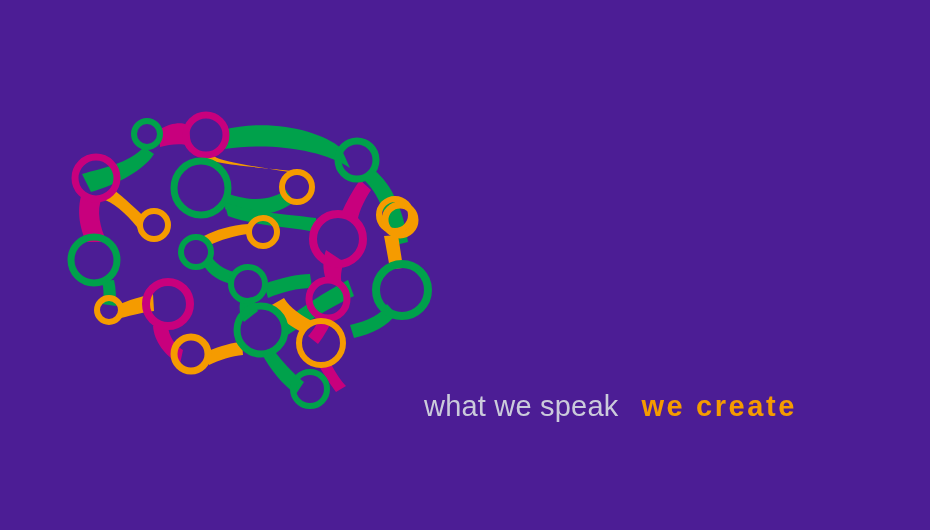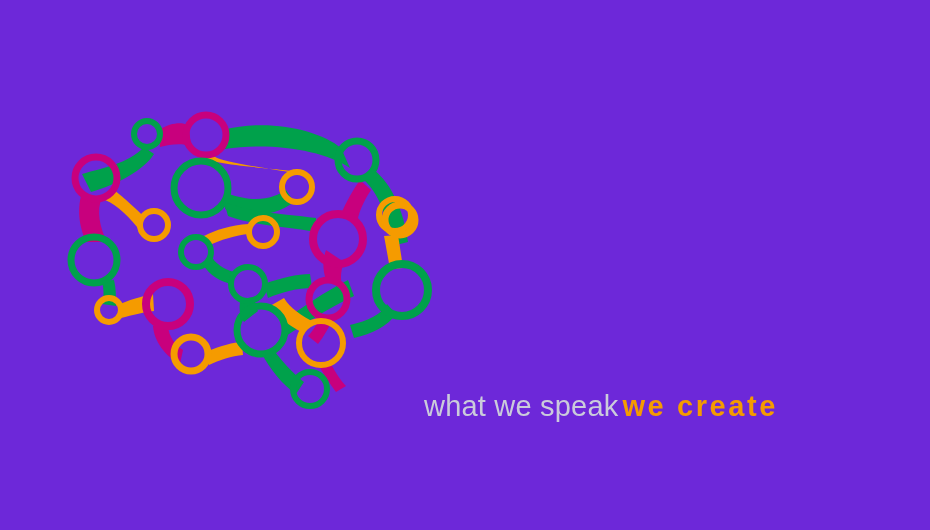--- a/index.html
+++ b/index.html
@@ -5,21 +5,21 @@
 <style>
   html, body {
     margin: 0;
     padding: 0;
     background: #2a2c5d;
   }
   #stage {
     position: relative;
     width: 930px;
     height: 530px;
-    background: #6d28d9;
+    background: #4c1d95;
     overflow: hidden;
     font-family: "Liberation Sans", "DejaVu Sans", sans-serif;
   }
   #brain-logo {
     position: absolute;
     left: 58px;
     top: 92px;
     width: 380px;
     height: 340px;
   }
@@ -36,21 +36,21 @@
     font-size: 29px;
     font-weight: 300;
     color: #cbcbdb;
     letter-spacing: 0.2px;
   }
   .tag-accent {
     font-size: 29px;
     font-weight: 700;
     color: #f59b00;
     letter-spacing: 2.6px;
-    margin-left: 4px;
+    margin-left: 23px;
   }
 </style>
 </head>
 <body>
 
 <div id="stage">
 
   <div id="brain-logo">
     <svg viewBox="0 0 380 340" width="380" height="340" xmlns="http://www.w3.org/2000/svg">
 

